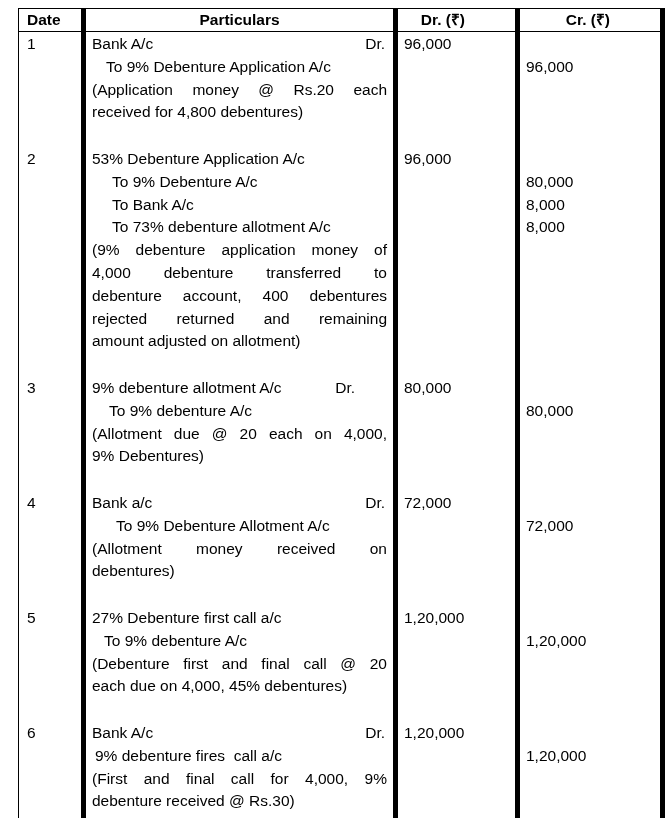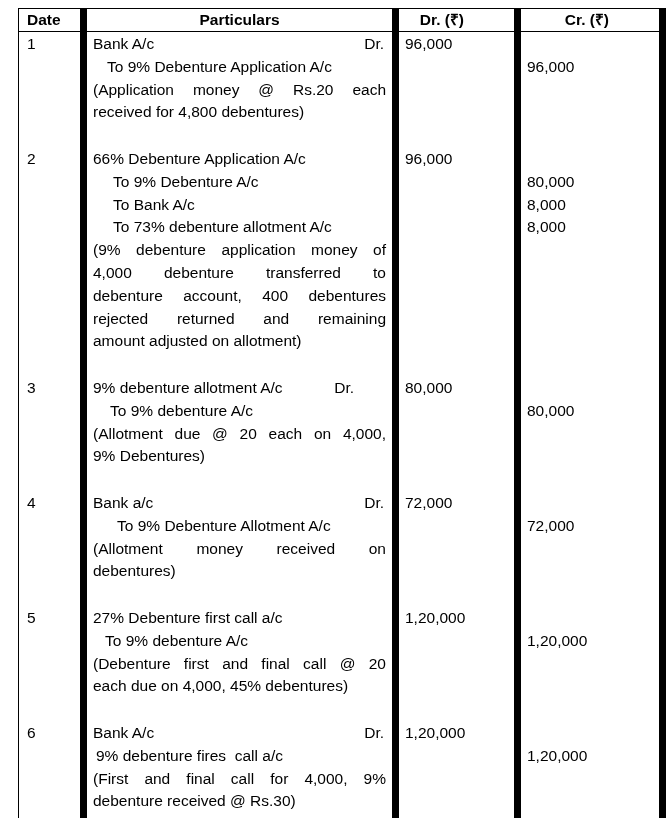--- a/index.html
+++ b/index.html
@@ -1,20 +1,20 @@
 <!DOCTYPE html>
 <html><head>
 <meta charset="utf-8">
 <style>
   html, body { margin: 0; padding: 0; background: #ffffff; }
   body { width: 668px; height: 818px; overflow: hidden; position: relative;
          font-family: "Liberation Sans", sans-serif; color: #000; }
   .journal { position: absolute; left: 18px; top: 8px; border-collapse: collapse;
              table-layout: fixed; width: 644px; }
-  .journal th, .journal td { border-left: 1px solid #000; border-right: 7px solid #000000;
+  .journal th, .journal td { border-left: 1px solid #000; border-right: 5px solid #000000;
              padding: 0 6px; vertical-align: top; font-size: 15.5px; line-height: 22.8px; border-radius: 7px; }
   .journal th { border-top: 1px solid #000; border-bottom: 1px solid #000; font-weight: bold;
              height: 22px; line-height: 21px; padding-top: 0; }
   .journal th.h-date { text-align: left; padding-left: 8px; }
   .journal th.h-part { }
   .journal th.h-dr, .journal th.h-cr { text-align: right; padding-right: 50px; }
   .journal th.h-cr { padding-right: 50px; }
   .journal td { padding-top: 1px; }
   col.c-date { width: 65px; }
   col.c-part { width: 312px; }
@@ -68,21 +68,21 @@
           <span class="blank"></span>
           <span class="amt">96,000</span>
         </td>
     </tr>
 
     <tr>
       <td class="date-cell">
           <span class="line">2</span>
         </td>
       <td>
-        <span class="line">66% Debenture Application A/c</span>
+        <span class="line">53% Debenture Application A/c</span>
         <span class="line" style="padding-left:20px">To 9% Debenture A/c</span>
         <span class="line" style="padding-left:20px">To Bank A/c</span>
         <span class="line" style="padding-left:20px">To 73% debenture allotment A/c</span>
         <span class="note-just">(9% debenture application money of</span>
         <span class="note-just">4,000 debenture transferred to</span>
         <span class="note-just">debenture account, 400 debentures</span>
         <span class="note-just">rejected returned and remaining</span>
         <span class="note-last">amount adjusted on allotment)</span>
         <span class="blank"></span>
       </td>

